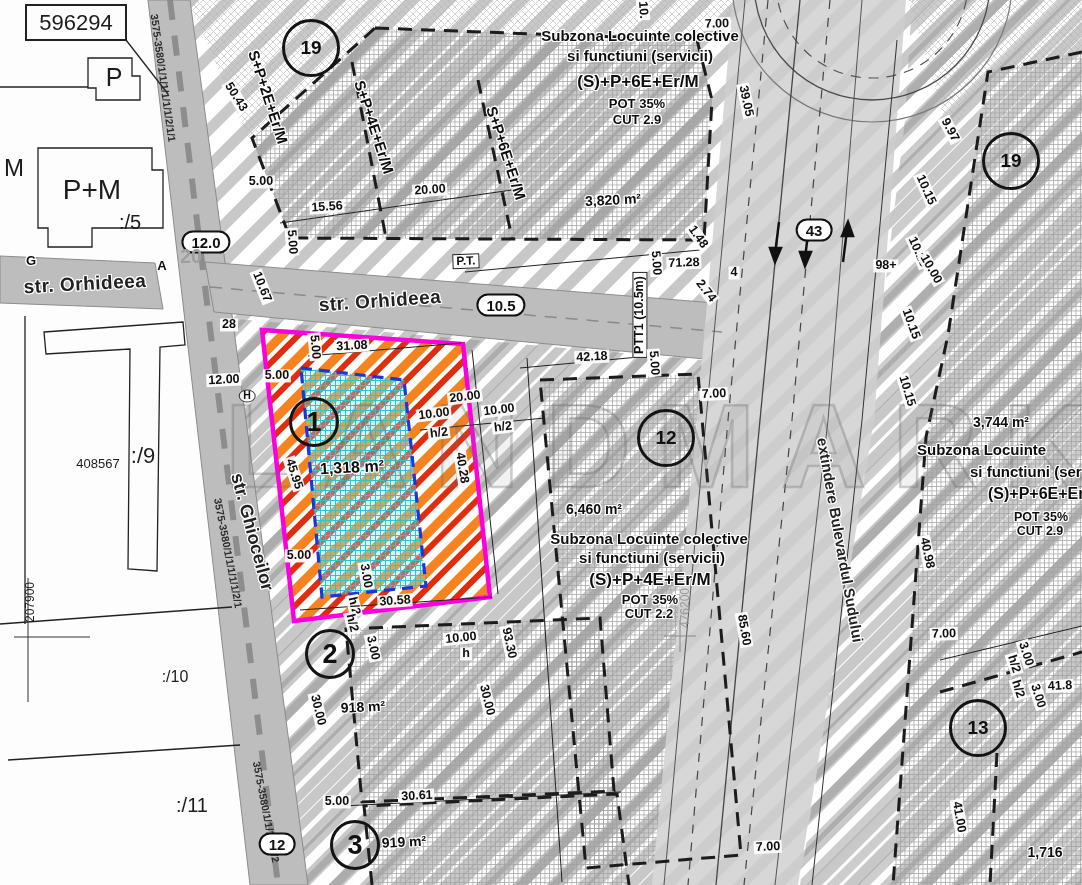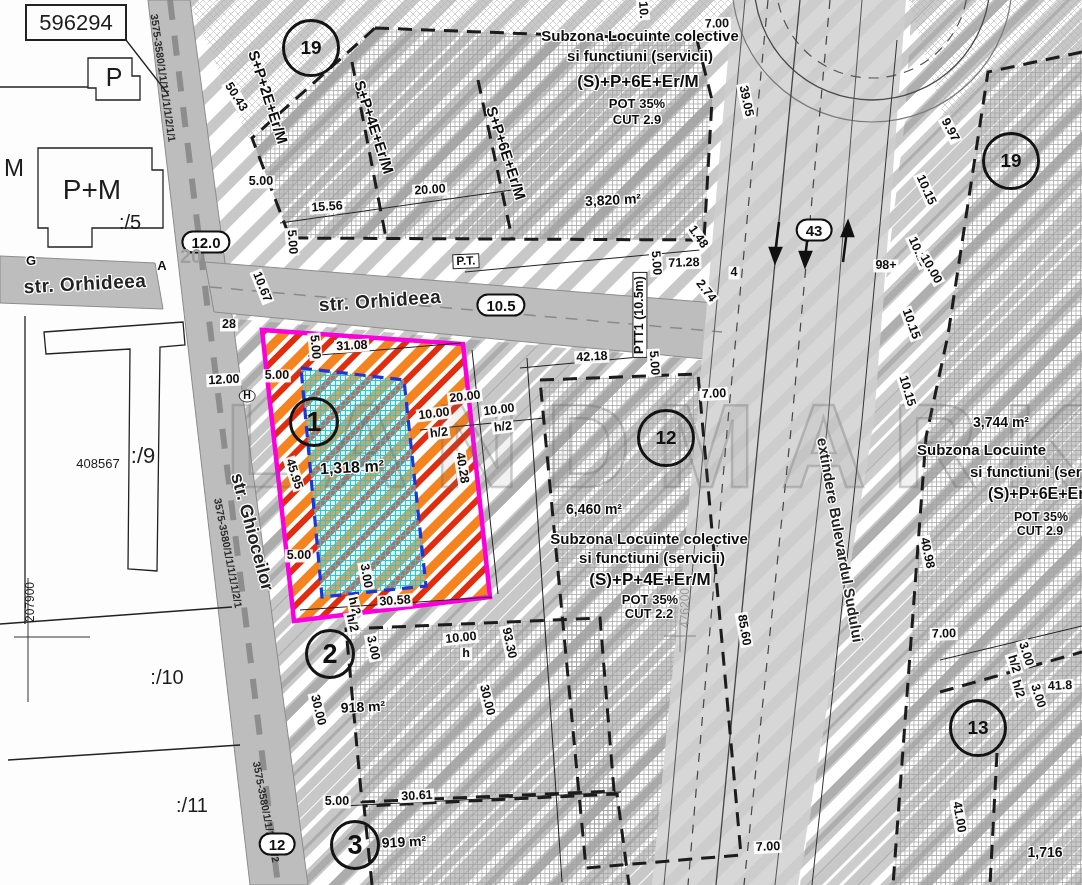--- a/index.html
+++ b/index.html
@@ -209,21 +209,21 @@
 <span class="lbl halo" style="left:374px;top:127px;font-size:15px;transform:translate(-50%,-50%) rotate(72deg)">S+P+4E+Er/M</span>
 <span class="lbl halo" style="left:506px;top:153px;font-size:15px;transform:translate(-50%,-50%) rotate(72deg)">S+P+6E+Er/M</span>
 
 <span class="lbl plain" style="left:76px;top:23px;font-size:22px;transform:translate(-50%,-50%)">596294</span>
 <span class="lbl plain" style="left:114px;top:77px;font-size:25px;transform:translate(-50%,-50%)">P</span>
 <span class="lbl plain" style="left:92px;top:190px;font-size:28px;transform:translate(-50%,-50%)">P+M</span>
 <span class="lbl plain" style="left:130px;top:222px;font-size:20px;transform:translate(-50%,-50%)">:/5</span>
 <span class="lbl plain" style="left:4px;top:168px;font-size:24px;transform:translate(0,-50%)">M</span>
 <span class="lbl plain" style="left:98px;top:464px;font-size:13px;transform:translate(-50%,-50%)">408567</span>
 <span class="lbl plain" style="left:143px;top:456px;font-size:22px;transform:translate(-50%,-50%)">:/9</span>
-<span class="lbl plain" style="left:167px;top:677px;font-size:20px;transform:translate(-50%,-50%)">:/10</span>
+<span class="lbl plain" style="left:175px;top:677px;font-size:16px;transform:translate(-50%,-50%)">:/10</span>
 <span class="lbl plain" style="left:192px;top:805px;font-size:20px;transform:translate(-50%,-50%)">:/11</span>
 
 <span class="lbl halo" style="left:352px;top:468px;font-size:16px;transform:translate(-50%,-50%) rotate(-3deg)">1,318 m²</span>
 <span class="lbl area halo" style="left:363px;top:707px;transform:translate(-50%,-50%) rotate(-3deg)">918 m²</span>
 <span class="lbl area halo" style="left:404px;top:842px;transform:translate(-50%,-50%) rotate(-3deg)">919 m²</span>
 <span class="lbl area halo" style="left:1045px;top:852px;transform:translate(-50%,-50%)">1,716</span>
 
 <span class="lbl plain" style="left:30px;top:602px;font-size:12px;transform:translate(-50%,-50%) rotate(-90deg)">207900</span>
 <span class="lbl plain" style="left:685px;top:608px;font-size:12px;color:#999;transform:translate(-50%,-50%) rotate(-90deg)">476200</span>
 

